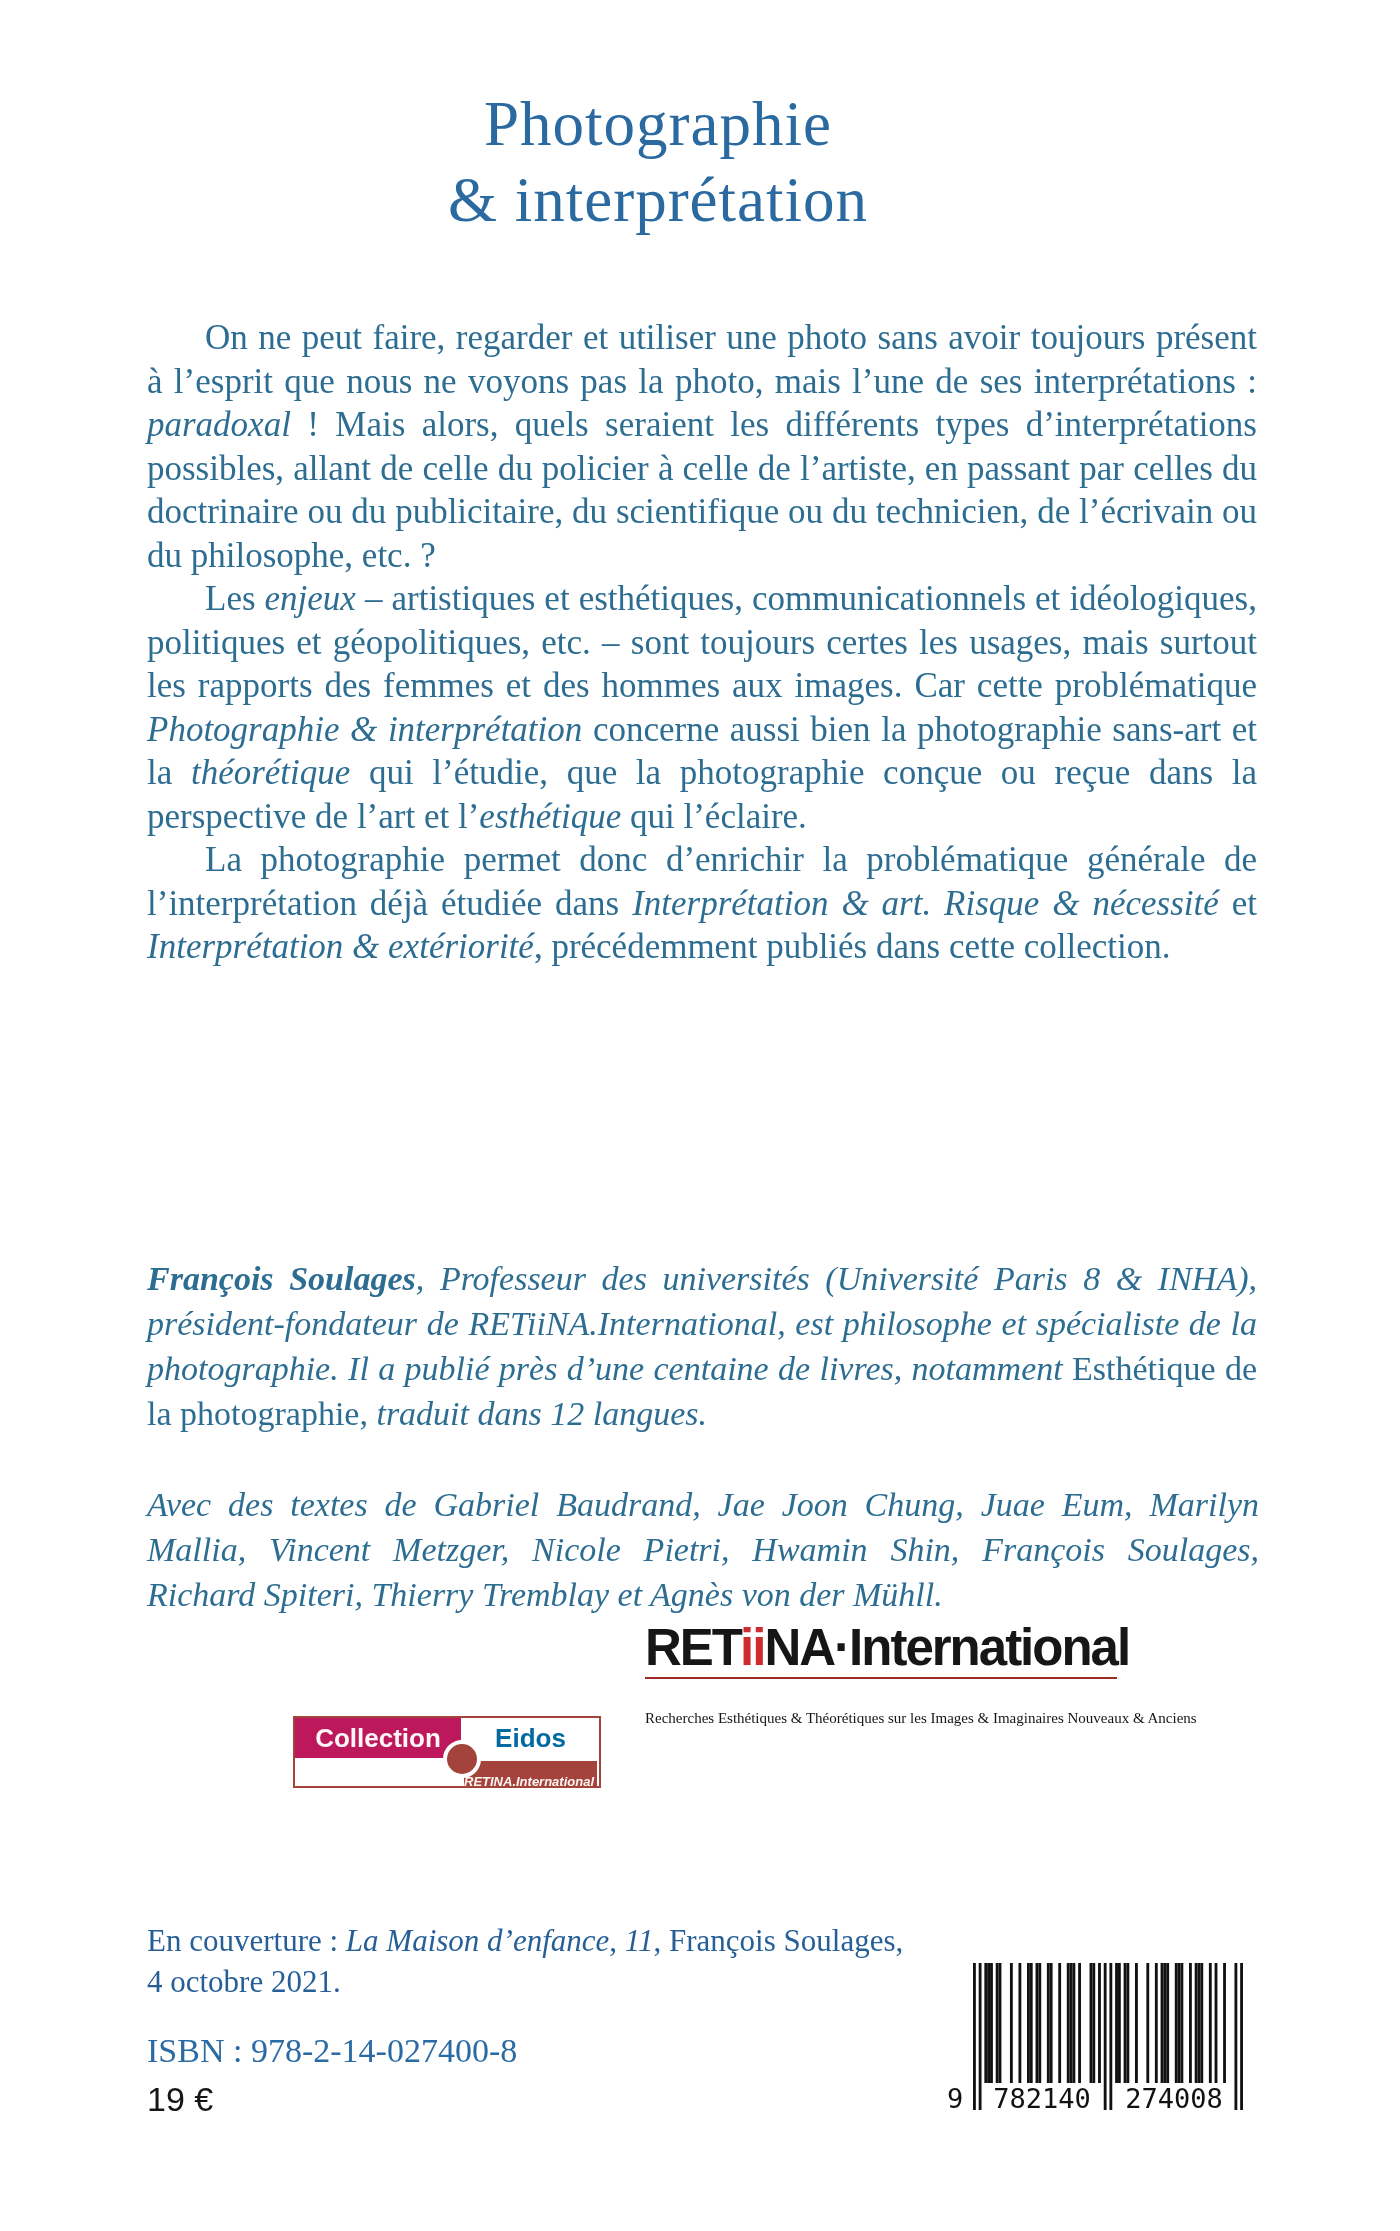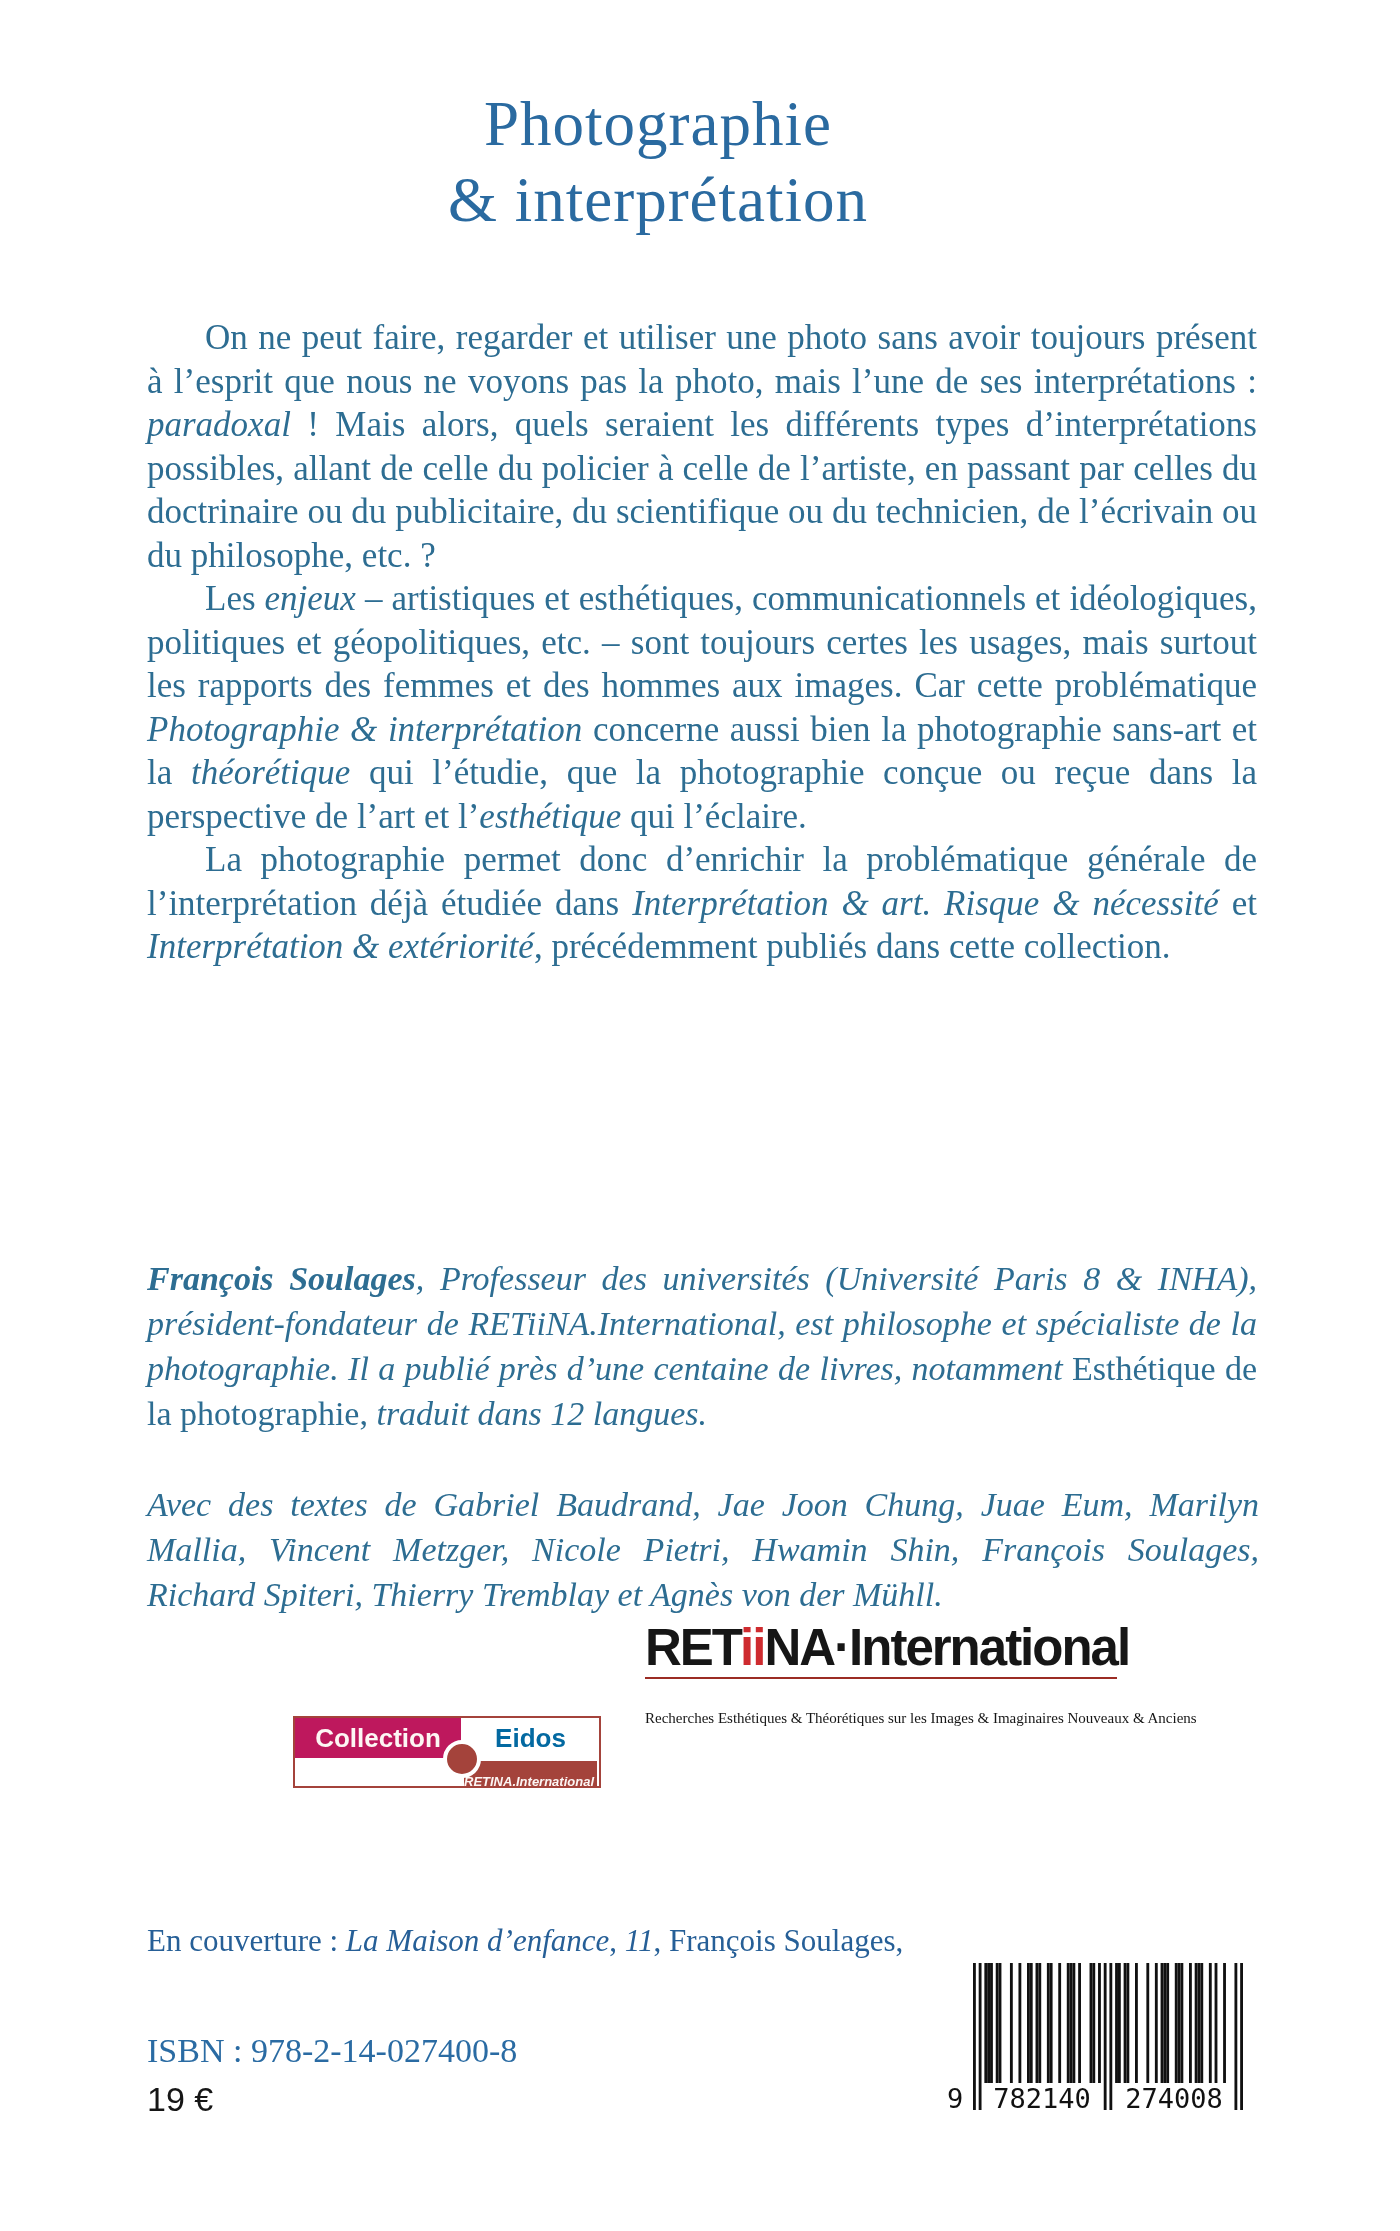--- a/index.html
+++ b/index.html
@@ -93,20 +93,21 @@
   </div>
 
   <div class="publogo">
     <div class="wordmark"><span>RET</span><span class="accent">ii</span><span>NA</span><span>·</span><span>International</span></div>
     <div class="rule"></div>
     <div class="subtitle">Recherches Esthétiques &amp; Théorétiques sur les Images &amp; Imaginaires Nouveaux &amp; Anciens</div>
   </div>
 
   <div class="credit">
     <div><span>En couverture : </span><span class="it">La Maison d’enfance</span><span>, </span><span class="it">11</span><span>, François Soulages,</span></div>
+    <div><span>4 octobre 2021.</span></div>
   </div>
 
   <div class="isbn">ISBN : 978-2-14-027400-8</div>
   <div class="price">19 €</div>
 
   <div class="barcode">
     <svg width="270" height="150" viewBox="0 0 270 150" fill="#111">
         <rect x="0.00" y="0" width="2.84" height="147"></rect>
         <rect x="5.68" y="0" width="2.84" height="147"></rect>
         <rect x="11.37" y="0" width="2.84" height="120"></rect>

